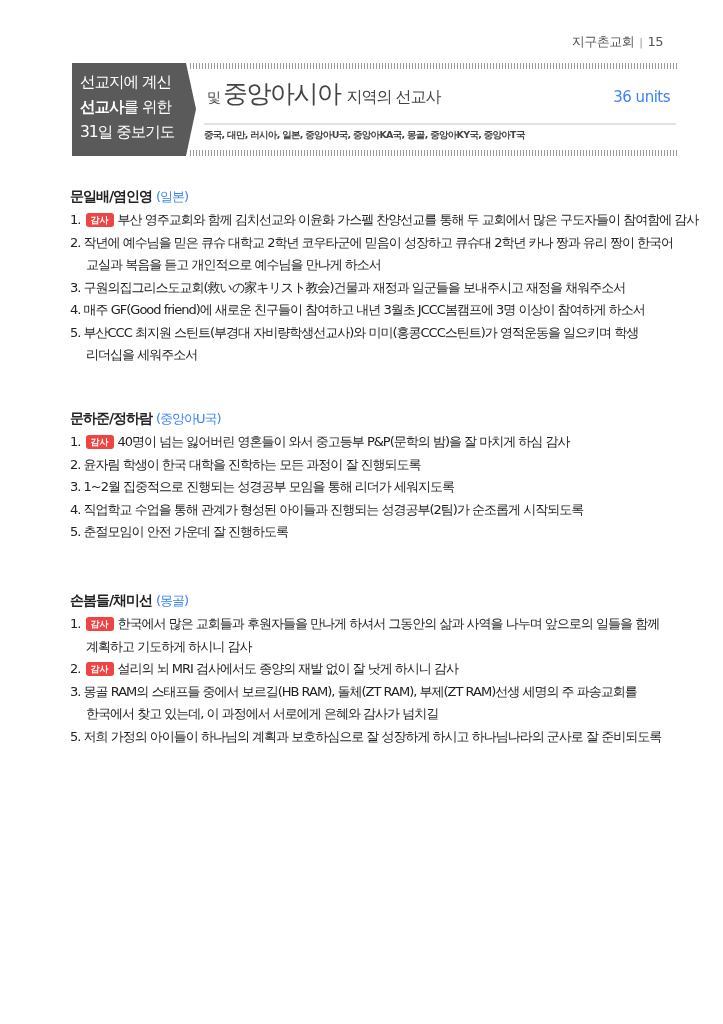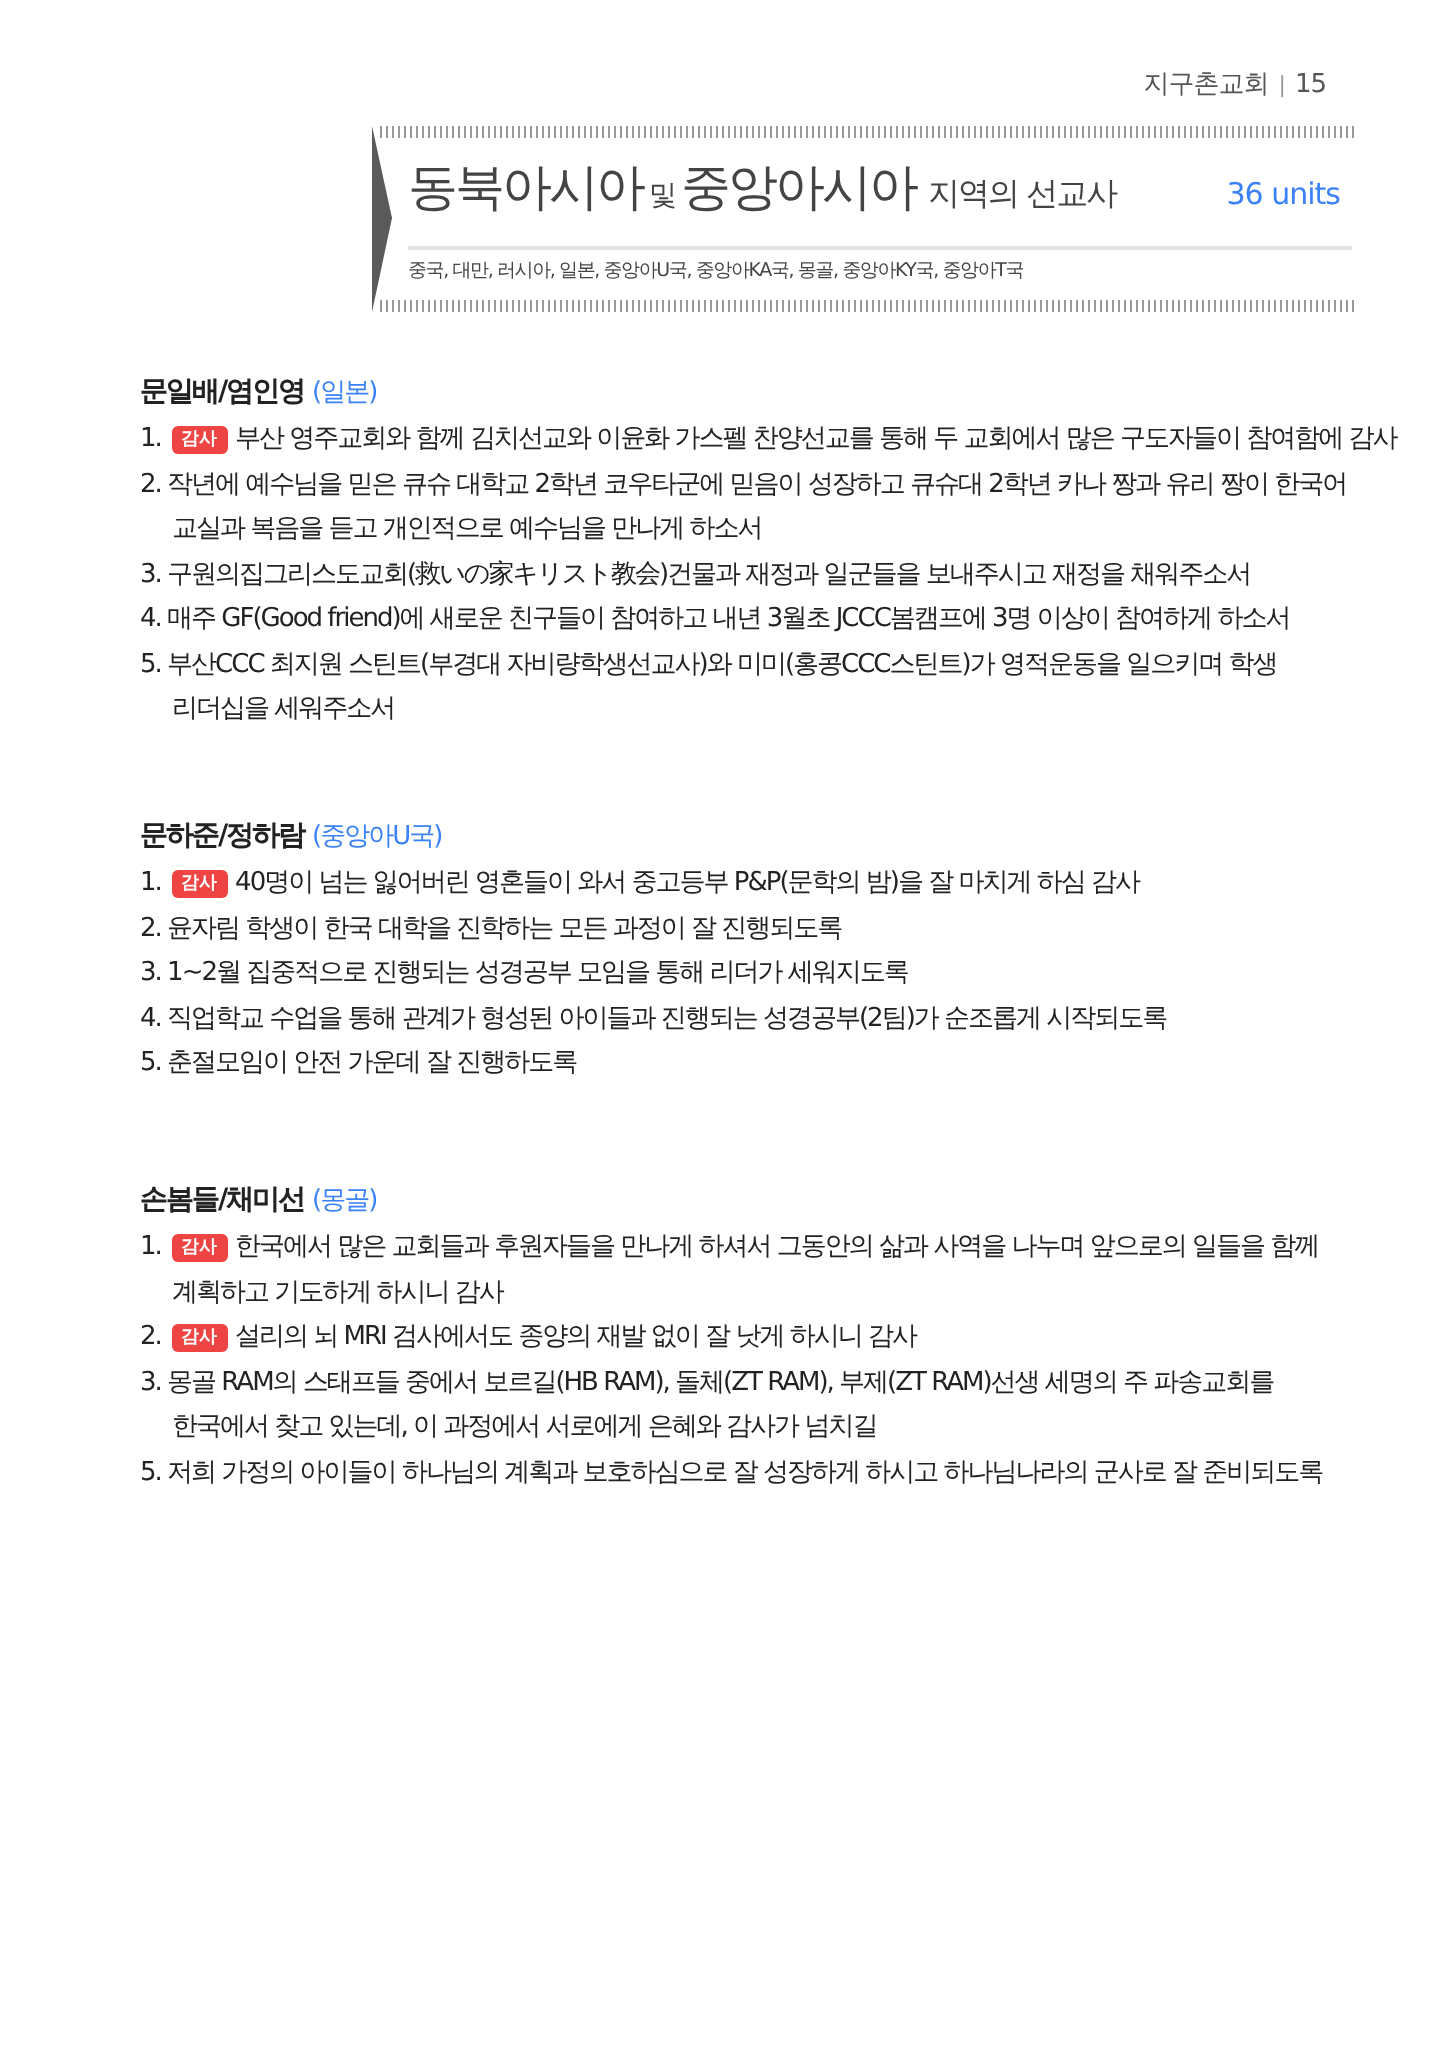--- a/index.html
+++ b/index.html
@@ -39,21 +39,21 @@
     .title-big { font-size: 25px; color: #444; letter-spacing: -1.5px; }
     .title-small { font-size: 14px; color: #444; letter-spacing: -1px; margin: 0 3px; }
     .title-sub { font-size: 16px; color: #444; letter-spacing: -1px; margin-left: 6px; }
     .units { margin-left: auto; font-size: 15px; color: #3b82f6; letter-spacing: -0.5px; }
     .sepline {
       position: absolute; left: 132px; right: 2px; top: 60px; height: 2px;
       background: #e2e2e2;
     }
     .countries {
       position: absolute; left: 132px; top: 66px;
-      font-size: 9.5px; color: #444; letter-spacing: -0.7px; font-weight: normal;
+      font-size: 9.5px; color: #444; letter-spacing: -0.7px; font-weight: bold;
     }
     .section { position: absolute; left: 70px; width: 620px; }
     .section-title { font-size: 14px; font-weight: bold; letter-spacing: -1px; color: #222; line-height: 24px; }
     .section-title .region { font-weight: normal; font-size: 13px; color: #3b82f6; }
     .item {
       font-size: 13px; line-height: 22.5px; letter-spacing: -1px; color: #222;
       white-space: nowrap;
     }
     .item .cont { display: block; padding-left: 16px; }
     .badge {
@@ -65,23 +65,27 @@
 </head>
 <body>
 
 <div class="page-header">
   <span>지구촌교회</span><span class="sep">|</span><span>15</span>
 </div>
 
 <div class="banner">
   <div class="stripe top"></div>
   <div class="stripe bottom"></div>
+  <div class="dark-box">
+    <div>선교지에 계신</div>
+    <div><b>선교사</b><span>를 위한</span></div>
+    <div>31일 중보기도</div>
+  </div>
   <div class="dark-arrow"></div>
   <div class="title-row">
-    <span class="title-big">동북아시아</span>
     <span class="title-small">및</span>
     <span class="title-big">중앙아시아</span>
     <span class="title-sub">지역의 선교사</span>
     <span class="units">36 units</span>
   </div>
   <div class="sepline"></div>
   <div class="countries">중국, 대만, 러시아, 일본, 중앙아U국, 중앙아KA국, 몽골, 중앙아KY국, 중앙아T국</div>
 </div>
 
 <div class="section" style="top:184px;">

